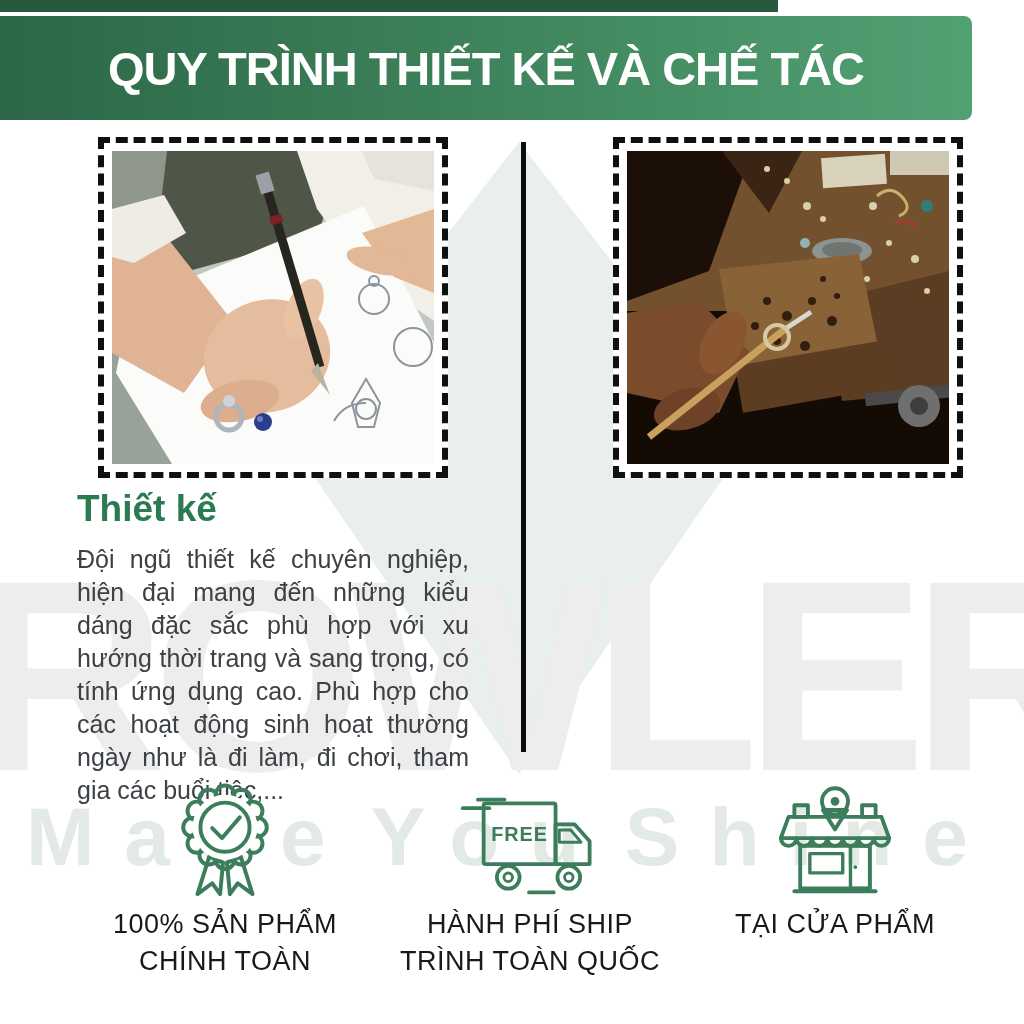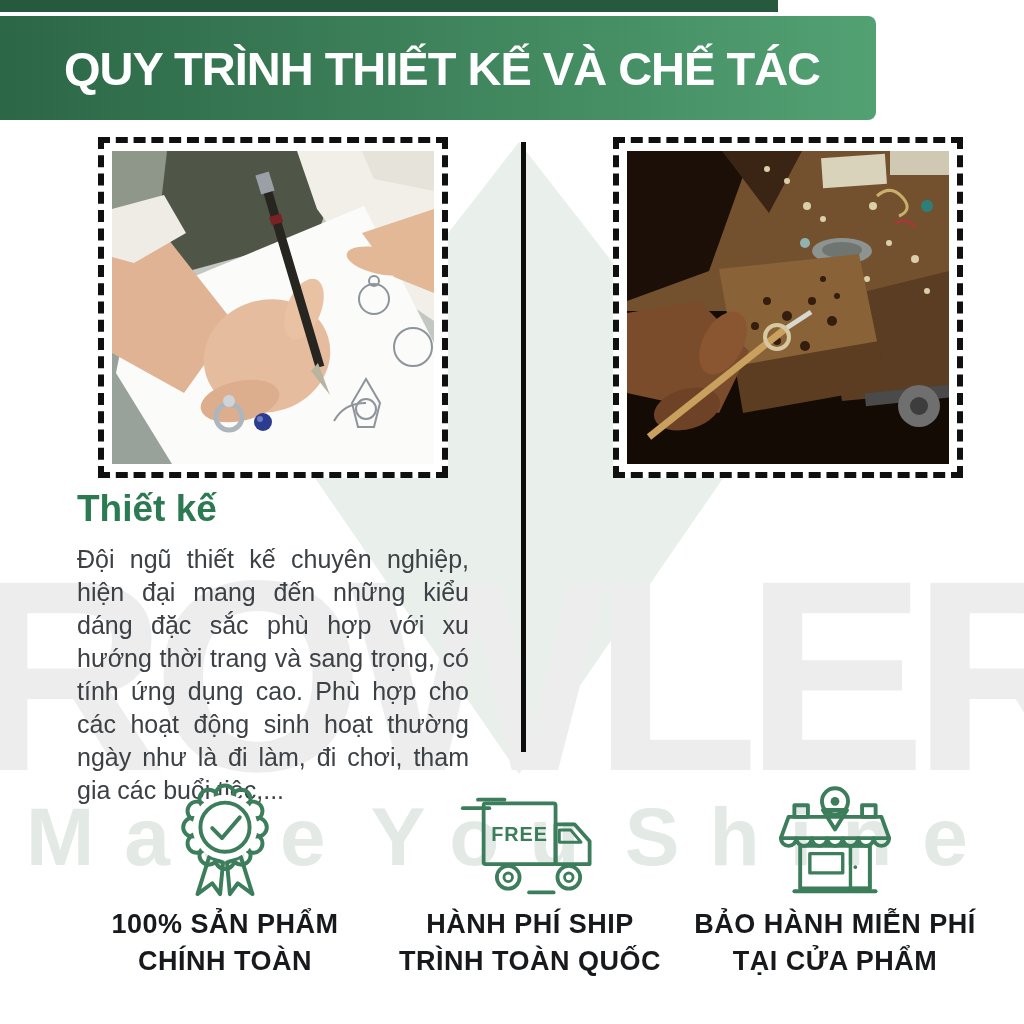--- a/index.html
+++ b/index.html
@@ -11,44 +11,44 @@
               background:#e9efea;clip-path:polygon(50% 0%,100% 47%,50% 100%,0% 47%);z-index:0;}
   .wm-brand{position:absolute;left:-30px;top:540px;width:1110px;z-index:0;
             font-size:272px;font-weight:bold;line-height:1;letter-spacing:-14px;
             color:#ededed;white-space:nowrap;}
   .wm-tagline{position:absolute;left:0;top:790px;width:1024px;box-sizing:border-box;
               padding:0 26px;display:flex;justify-content:space-between;z-index:0;
               font-size:82px;font-weight:600;letter-spacing:30px;color:#e3e9e4;white-space:nowrap;}
 
   
   .top-strip{position:absolute;left:0;top:0;width:778px;height:12px;background:#26593d;z-index:1;}
-  .banner{position:absolute;left:0;top:16px;width:868px;height:104px;z-index:1;
+  .banner{position:absolute;left:0;top:16px;width:972px;height:104px;z-index:1;
           background:linear-gradient(90deg,#2c6747 0%,#3c8059 45%,#52a173 100%);
-          border-radius:0 8px 8px 0;display:flex;align-items:center;justify-content:center;padding-left:8px;}
+          border-radius:0 8px 8px 0;display:flex;align-items:center;justify-content:center;}
   .banner h1{margin:0;color:#ffffff;font-size:47px;font-weight:bold;letter-spacing:-1px;}
 
   
   .col{position:absolute;top:137px;width:392px;z-index:1;}
   .col-left{left:77px;}
   .col-right{left:592px;}
   .photo-card{width:350px;height:341px;margin:0 auto;box-sizing:border-box;
               border:6px dashed #101010;background:#ffffff;padding:8px;}
   .photo-card svg{width:100%;height:100%;display:block;}
   .col h2{margin:10px 0 0;text-align:left;color:#2b7a52;font-size:37px;font-weight:bold;}
   .col p{margin:13px 0 0;text-align:justify;color:#3c4146;font-size:25px;line-height:33px;}
 
   .divider{position:absolute;left:521px;top:142px;width:5px;height:610px;background:#0d0d0d;z-index:1;}
 
   
   .feature{position:absolute;top:778px;display:flex;flex-direction:column;align-items:center;z-index:1;}
   .f1{left:85px;width:280px;}
   .f2{left:390px;width:280px;}
   .f3{left:680px;width:310px;}
   .feature .icon{height:122px;display:flex;align-items:flex-end;justify-content:center;}
-  .feature .lbl{margin-top:6px;text-align:center;color:#17191c;font-weight:bold;
+  .feature .lbl{margin-top:6px;text-align:center;color:#17191c;font-weight:normal;
                 font-size:27px;line-height:37px;letter-spacing:0.5px;}
   .ico{stroke:#3c7d5b;fill:none;stroke-width:4;stroke-linecap:round;stroke-linejoin:round;}
 </style>
 </head>
 <body>
 
 <div class="page">
 
   <div class="wm-diamond"></div>
   <div class="wm-brand">ROWLER</div>
@@ -228,18 +228,17 @@
           <rect x="82" y="66" width="20" height="44" stroke-width="3.5"></rect>
           <line x1="24" y1="113" x2="108" y2="113"></line>
         </g>
         <circle cx="87" cy="88" r="2" fill="#3c7d5b"></circle>
         <path d="M53.5,29 L66,49 L78.5,29 Z" class="ico" fill="#ffffff"></path>
         <circle cx="66" cy="20" r="13.5" class="ico" fill="#ffffff"></circle>
         <circle cx="66" cy="20" r="4.5" fill="#3c7d5b"></circle>
       </svg>
     </div>
     <div class="lbl">
-      <div>BẢO HÀNH MIỄN PHÍ</div>
       <div>TẠI CỬA PHẨM</div>
     </div>
   </div>
 
 </div>
 
 </body></html>

